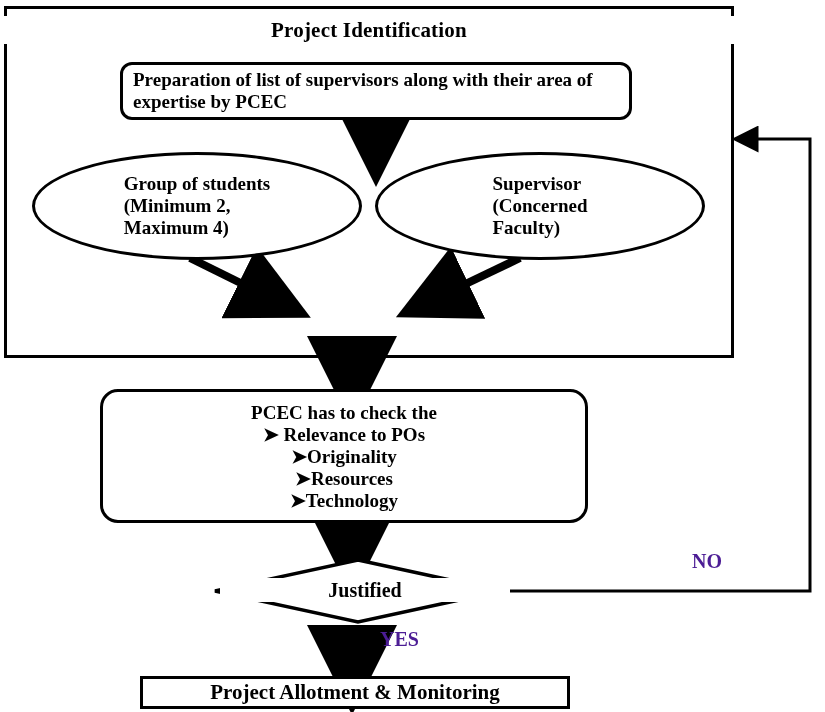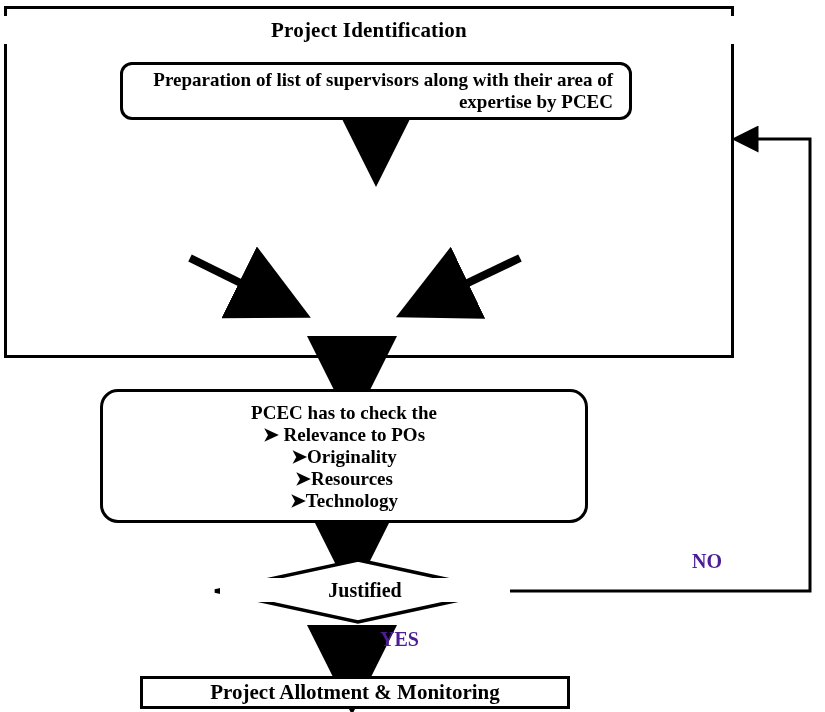--- a/index.html
+++ b/index.html
@@ -16,21 +16,21 @@
     height: 712px;
     background: #ffffff;
     overflow: hidden;
   }
   .node {
     position: absolute;
     box-sizing: border-box;
     display: flex;
     align-items: center;
     justify-content: center;
-    text-align: right;
+    text-align: left;
     font-weight: bold;
     color: #000000;
     background: #ffffff;
     line-height: 1.15;
   }
   
   #outer-box {
     left: 4px;
     top: 6px;
     width: 730px;
@@ -48,21 +48,21 @@
   }
   
   #prep-box {
     left: 120px;
     top: 62px;
     width: 512px;
     height: 58px;
     border: 3px solid #000000;
     border-radius: 12px;
     font-size: 19px;
-    padding: 0 16px;
+    padding: 0 10px;
   }
   
   .ellipse {
     border: 3px solid #000000;
     border-radius: 50%;
     font-size: 19px;
   }
   #ellipse-students {
     left: 32px;
     top: 152px;
@@ -172,21 +172,35 @@
     <path d="M352,626 L352,670" stroke="#000000" stroke-width="9" fill="none" marker-end="url(#arrow)"></path>
 
     <path d="M503,591 L810,591 L810,139 L745,139" stroke="#000000" stroke-width="3" fill="none" marker-end="url(#arrow-thin)"></path>
   </svg>
 
   <div class="node" id="outer-box"></div>
   <div class="node" id="outer-title">Project Identification</div>
 
   <div class="node" id="prep-box">Preparation of list of supervisors along with their area of expertise by PCEC</div>
 
-
+  <div class="node ellipse" id="ellipse-students">
+    <div>
+      <span>Group of students</span><br>
+      <span>(Minimum 2,</span><br>
+      <span>Maximum 4)</span>
+    </div>
+  </div>
+
+  <div class="node ellipse" id="ellipse-supervisor">
+    <div>
+      <span>Supervisor</span><br>
+      <span>(Concerned</span><br>
+      <span>Faculty)</span>
+    </div>
+  </div>
 
 
   <div class="node" id="check-box">
     <span class="line">PCEC has to check the</span>
     <span class="line">➤ Relevance to POs</span>
     <span class="line">➤Originality</span>
     <span class="line">➤Resources</span>
     <span class="line">➤Technology</span>
   </div>
 

